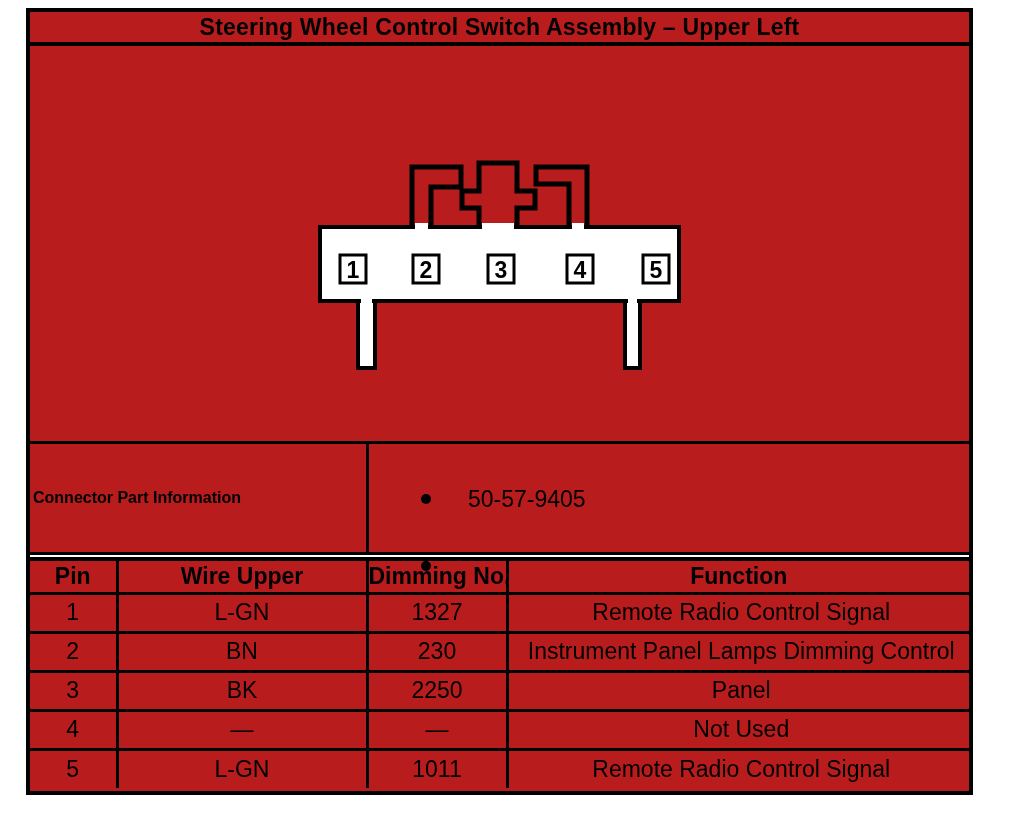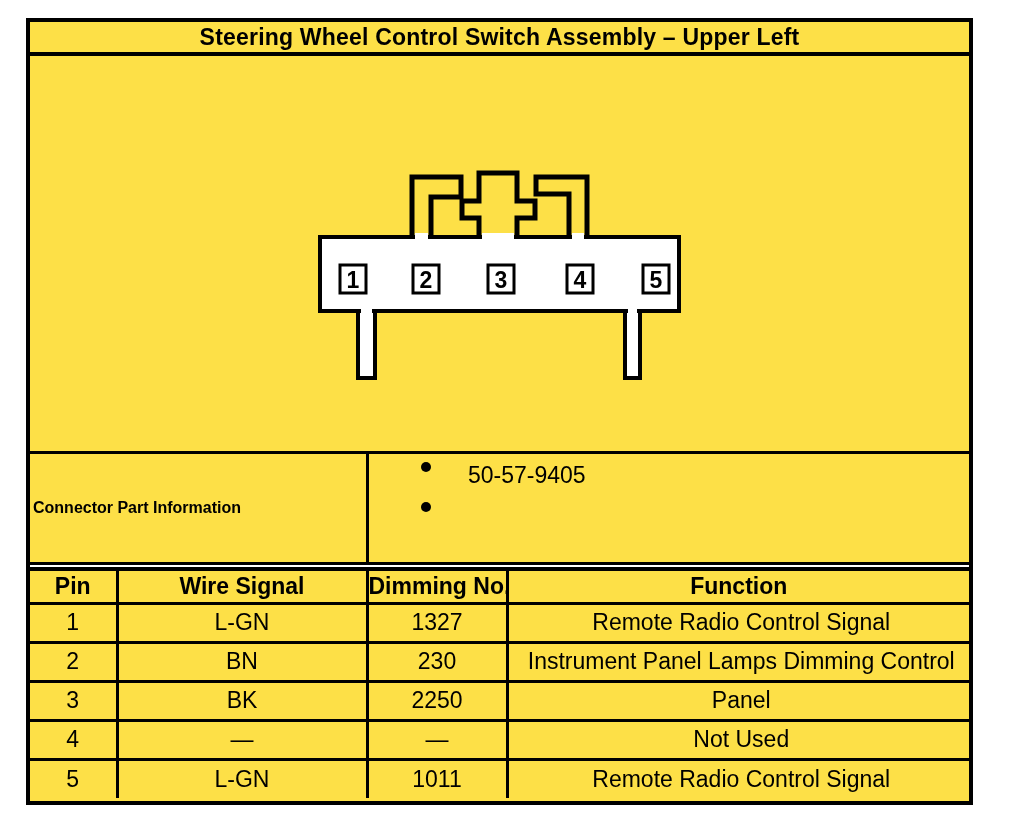--- a/index.html
+++ b/index.html
@@ -4,24 +4,24 @@
 <style>
   * { margin:0; padding:0; box-sizing:border-box; }
   html, body {
     width:1024px; height:834px;
     background:#ffffff;
     font-family:"Liberation Sans","DejaVu Sans",sans-serif;
     color:#000;
     overflow:hidden;
   }
   .sheet {
-    position:absolute; left:26px; top:18px;
+    position:absolute; left:26px; top:8px;
     width:947px; height:787px;
     border:4px solid #000;
-    background:#fde047;
+    background:#b91c1c;
   }
   
   .title-row {
     height:34px;
     border-bottom:4px solid #000;
     display:flex; align-items:center; justify-content:center;
     font-weight:bold; font-size:23px;
     letter-spacing:0.2px;
     white-space:nowrap;
   }
@@ -48,21 +48,21 @@
     display:flex; align-items:center;
     padding-left:3px;
     font-weight:bold; font-size:16px;
     white-space:nowrap;
   }
   .partinfo-items {
     flex:1;
     padding-top:8px; padding-left:52px;
     font-size:23px;
   }
-  .partinfo-item { display:flex; height:40px; }
+  .partinfo-item { display:flex; align-items:center; height:40px;margin-top:27px; }
   .bullet {
     width:10px; height:10px; border-radius:50%;
     background:#000; margin-right:37px; flex:none;
   }
   .gap-line { height:2px; background:#fff; }
   
   table.pin-table {
     width:100%;
     border-collapse:collapse;
     table-layout:fixed;
@@ -142,21 +142,21 @@
   <table class="pin-table">
     <colgroup>
       <col style="width:87px">
       <col style="width:250px">
       <col style="width:140px">
       <col>
     </colgroup>
     <thead>
       <tr>
         <th>Pin</th>
-        <th>Wire Signal</th>
+        <th>Wire Upper</th>
         <th>Dimming No.</th>
         <th class="fn-h">Function</th>
       </tr>
     </thead>
     <tbody>
       <tr>
         <td>1</td>
         <td>L-GN</td>
         <td>1327</td>
         <td class="fn">Remote Radio Control Signal</td>

